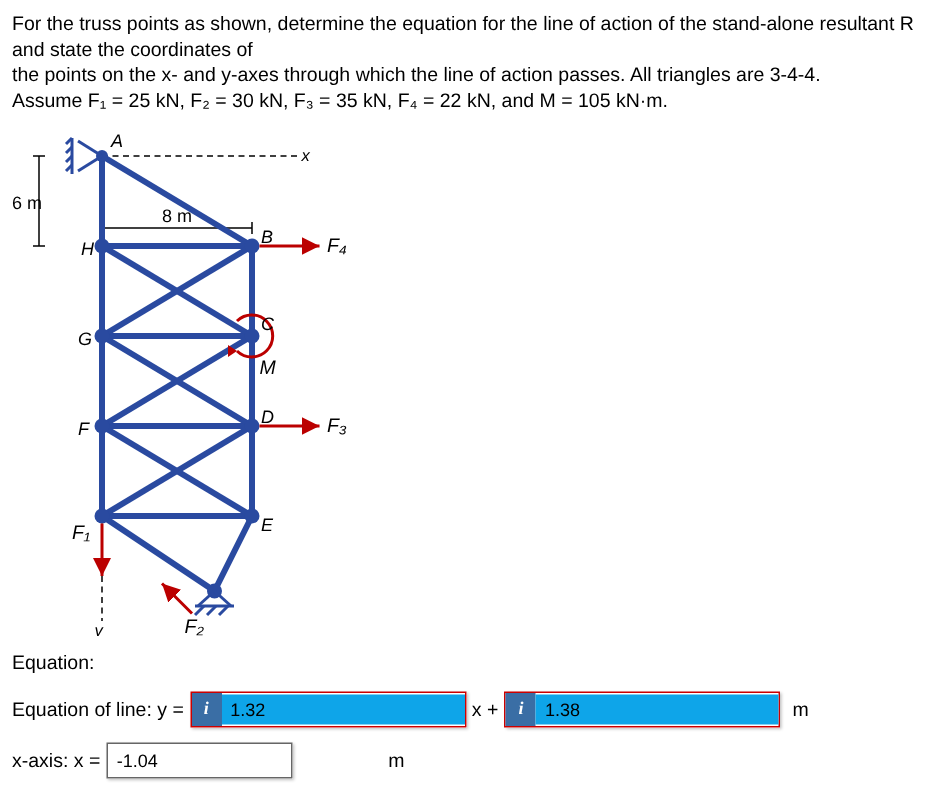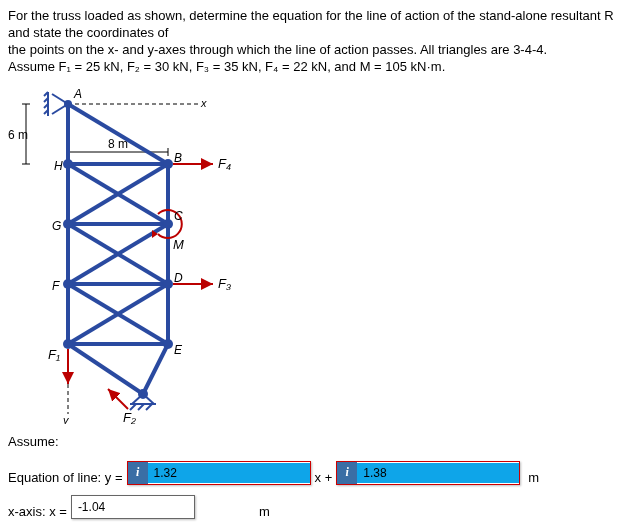--- a/index.html
+++ b/index.html
@@ -22,21 +22,21 @@
     position: relative;
     margin-bottom: 10px;
   }
   .answers-label {
     font-size: 13px;
     margin-top: 6px;
     margin-bottom: 12px;
   }
   .answer-row {
     display: flex;
-    align-items: flex-end;
+    align-items: center;
     margin-bottom: 10px;
     font-size: 13px;
   }
   .answer-row .lbl {
     white-space: nowrap;
   }
   .input-box {
     display: inline-flex;
     align-items: center;
     border: 1px solid #666;
@@ -83,21 +83,21 @@
     font-size: 12px;
   }
   .w-long { width: 150px; }
   .w-mid { width: 110px; }
   .unit { margin-left: 4px; }
 </style>
 </head>
 <body>
 
 <div class="problem-text">
-  <span>For the truss loaded as shown, determine the equation for the line of action of the stand-alone resultant R and state the coordinates of</span><br>
+  <span>For the truss points as shown, determine the equation for the line of action of the stand-alone resultant R and state the coordinates of</span><br>
   <span>the points on the x- and y-axes through which the line of action passes. All triangles are 3-4-4.</span><br>
   <span>Assume F₁ = 25 kN, F₂ = 30 kN, F₃ = 35 kN, F₄ = 22 kN, and M = 105 kN·m.</span>
 </div>
 
 <div class="diagram">
 <svg width="260" height="340" viewBox="0 0 260 340">
 
   <line x1="60" y1="20" x2="190" y2="20" stroke="#000" stroke-dasharray="4,3"></line>
   <text x="193" y="23" font-size="11" font-style="italic">x</text>
   <line x1="60" y1="20" x2="60" y2="330" stroke="#000" stroke-dasharray="4,3"></line>
@@ -196,21 +196,21 @@
   <text x="210" y="204" font-size="13" font-style="italic">F₃</text>
 
   <line x1="60" y1="265" x2="60" y2="300" stroke="#b00" stroke-width="2" marker-end="url(#arrR)"></line>
   <text x="40" y="275" font-size="13" font-style="italic">F₁</text>
 
   <line x1="120" y1="325" x2="100" y2="305" stroke="#b00" stroke-width="2" marker-end="url(#arrR)"></line>
   <text x="115" y="338" font-size="13" font-style="italic">F₂</text>
 </svg>
 </div>
 
-<div class="answers-label">Assume:</div>
+<div class="answers-label">Equation:</div>
 
 <div class="answer-row">
   <span class="lbl">Equation of line: y =</span>
   <span class="input-box red-border">
     <span class="i-badge">i</span>
     <input class="w-long" value="1.32" style="">
   </span>
   <span class="lbl">x +</span>
   <span class="input-box red-border">
     <span class="i-badge">i</span>

